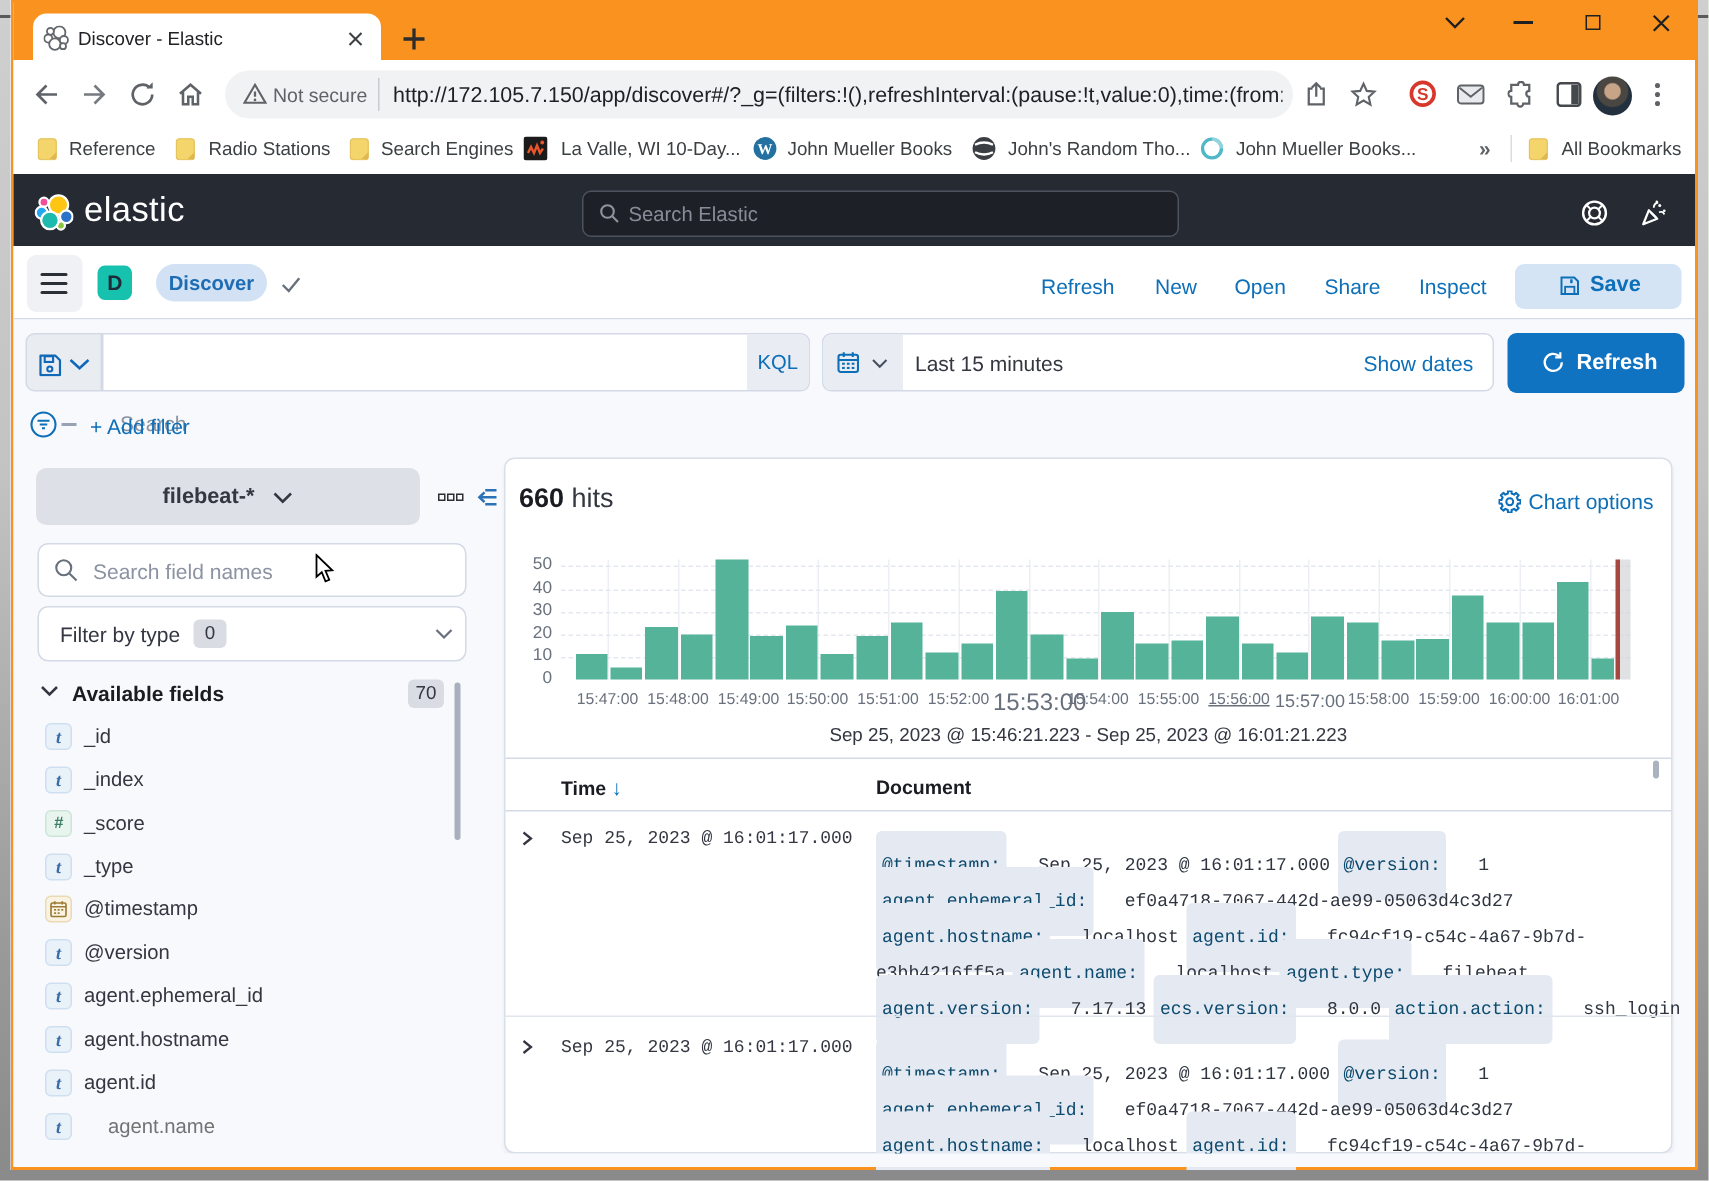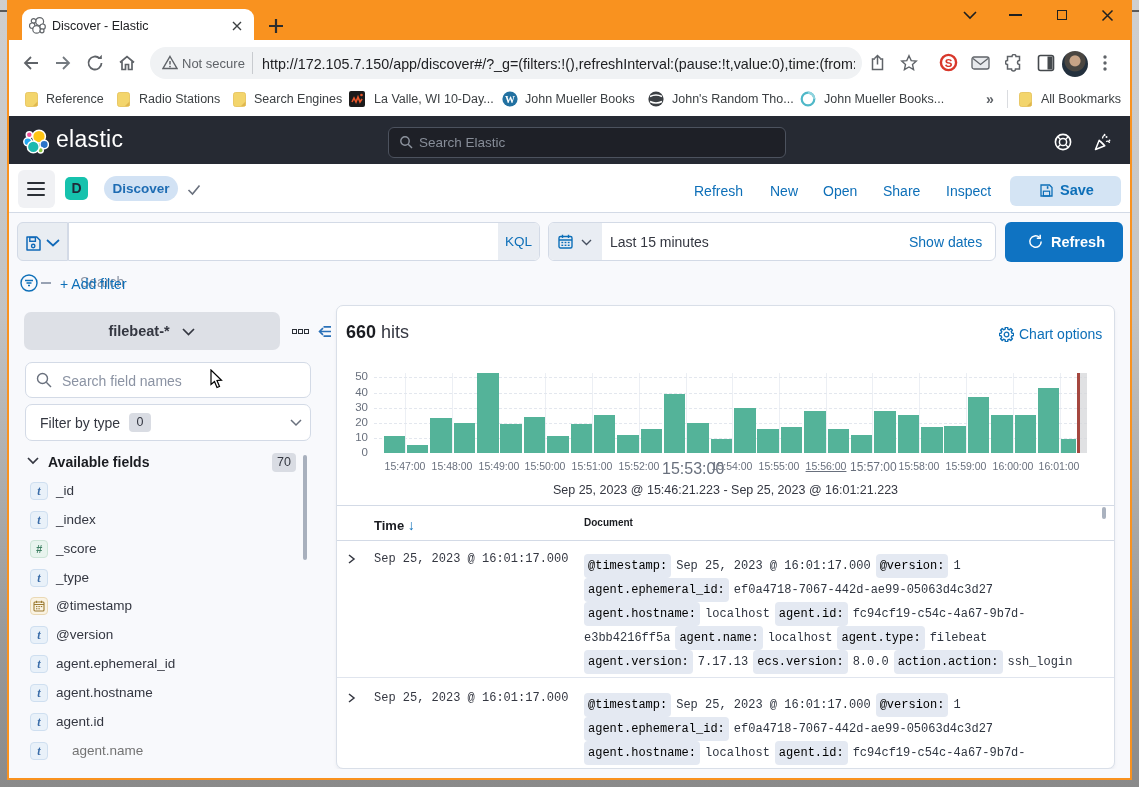--- a/index.html
+++ b/index.html
@@ -372,26 +372,26 @@
 <div class="abs" style="left:749px;top:460px;width:46px;text-align:center;font-size:10.5px;color:#69707d;">15:55:00</div>
 <div class="abs" style="left:796px;top:460px;width:46px;text-align:center;font-size:10.5px;color:#69707d;text-decoration:underline;">15:56:00</div>
 <div class="abs" style="left:843px;top:460px;width:46px;text-align:center;font-size:12px;color:#69707d;">15:57:00</div>
 <div class="abs" style="left:889px;top:460px;width:46px;text-align:center;font-size:10.5px;color:#69707d;">15:58:00</div>
 <div class="abs" style="left:936px;top:460px;width:46px;text-align:center;font-size:10.5px;color:#69707d;">15:59:00</div>
 <div class="abs" style="left:983px;top:460px;width:46px;text-align:center;font-size:10.5px;color:#69707d;">16:00:00</div>
 <div class="abs" style="left:1029px;top:460px;width:46px;text-align:center;font-size:10.5px;color:#69707d;">16:01:00</div>
 <div class="abs" style="left:329px;top:483px;width:779px;text-align:center;font-size:12.5px;color:#343741;">Sep 25, 2023 @ 15:46:21.223 - Sep 25, 2023 @ 16:01:21.223</div>
 <div class="abs" style="left:330px;top:505px;width:777px;height:1px;background:#d3dae6;"></div>
 <style>
-.pill { display:inline-block; background:#e4e9f2; border-radius:4px; padding:5px 4px; margin-right:5px; color:#000000; }
+.pill { display:inline-block; background:#e4e9f2; border-radius:4px; padding:16px 4px; margin-right:21px; color:#0c4a6e; }
 .dv { margin-right:5px; color:#2f3540; }
 .dline { position:absolute; font-family:"Liberation Mono",monospace; font-size:12px; white-space:nowrap; }
 </style>
 <div class="abs" style="left:367px;top:517px;font-size:13px;font-weight:bold;color:#1a1c21;">Time <span style="color:#0d6fb8;font-weight:normal;font-size:14px;">↓</span></div>
-<div class="abs" style="left:577px;top:517px;font-size:10px;font-weight:bold;color:#1a1c21;">Document</div>
+<div class="abs" style="left:577px;top:517px;font-size:13px;font-weight:bold;color:#1a1c21;">Document</div>
 <div class="abs" style="left:330px;top:540px;width:777px;height:1px;background:#d3dae6;"></div>
 <svg class="abs" style="left:340px;top:554px" width="9" height="10" viewBox="0 0 9 10">
       <path d="M2 1 L7 5 L2 9" fill="none" stroke="#343741" stroke-width="1.5"></path>
     </svg>
 <div class="abs mono" style="left:367px;top:552px;font-size:12px;color:#343741;">Sep 25, 2023 @ 16:01:17.000</div>
 <div class="dline" style="left:577px;top:554px;"><span class="pill">@timestamp:</span><span class="dv">Sep 25, 2023 @ 16:01:17.000</span><span class="pill">@version:</span><span class="dv">1</span></div>
 <div class="dline" style="left:577px;top:578px;"><span class="pill">agent.ephemeral_id:</span><span class="dv">ef0a4718-7067-442d-ae99-05063d4c3d27</span></div>
 <div class="dline" style="left:577px;top:602px;"><span class="pill">agent.hostname:</span><span class="dv">localhost</span><span class="pill">agent.id:</span><span class="dv">fc94cf19-c54c-4a67-9b7d-</span></div>
 <div class="dline" style="left:577px;top:626px;"><span class="dv">e3bb4216ff5a</span><span class="pill">agent.name:</span><span class="dv">localhost</span><span class="pill">agent.type:</span><span class="dv">filebeat</span></div>
 <div class="dline" style="left:577px;top:650px;"><span class="pill">agent.version:</span><span class="dv">7.17.13</span><span class="pill">ecs.version:</span><span class="dv">8.0.0</span><span class="pill">action.action:</span><span class="dv">ssh_login</span></div>

